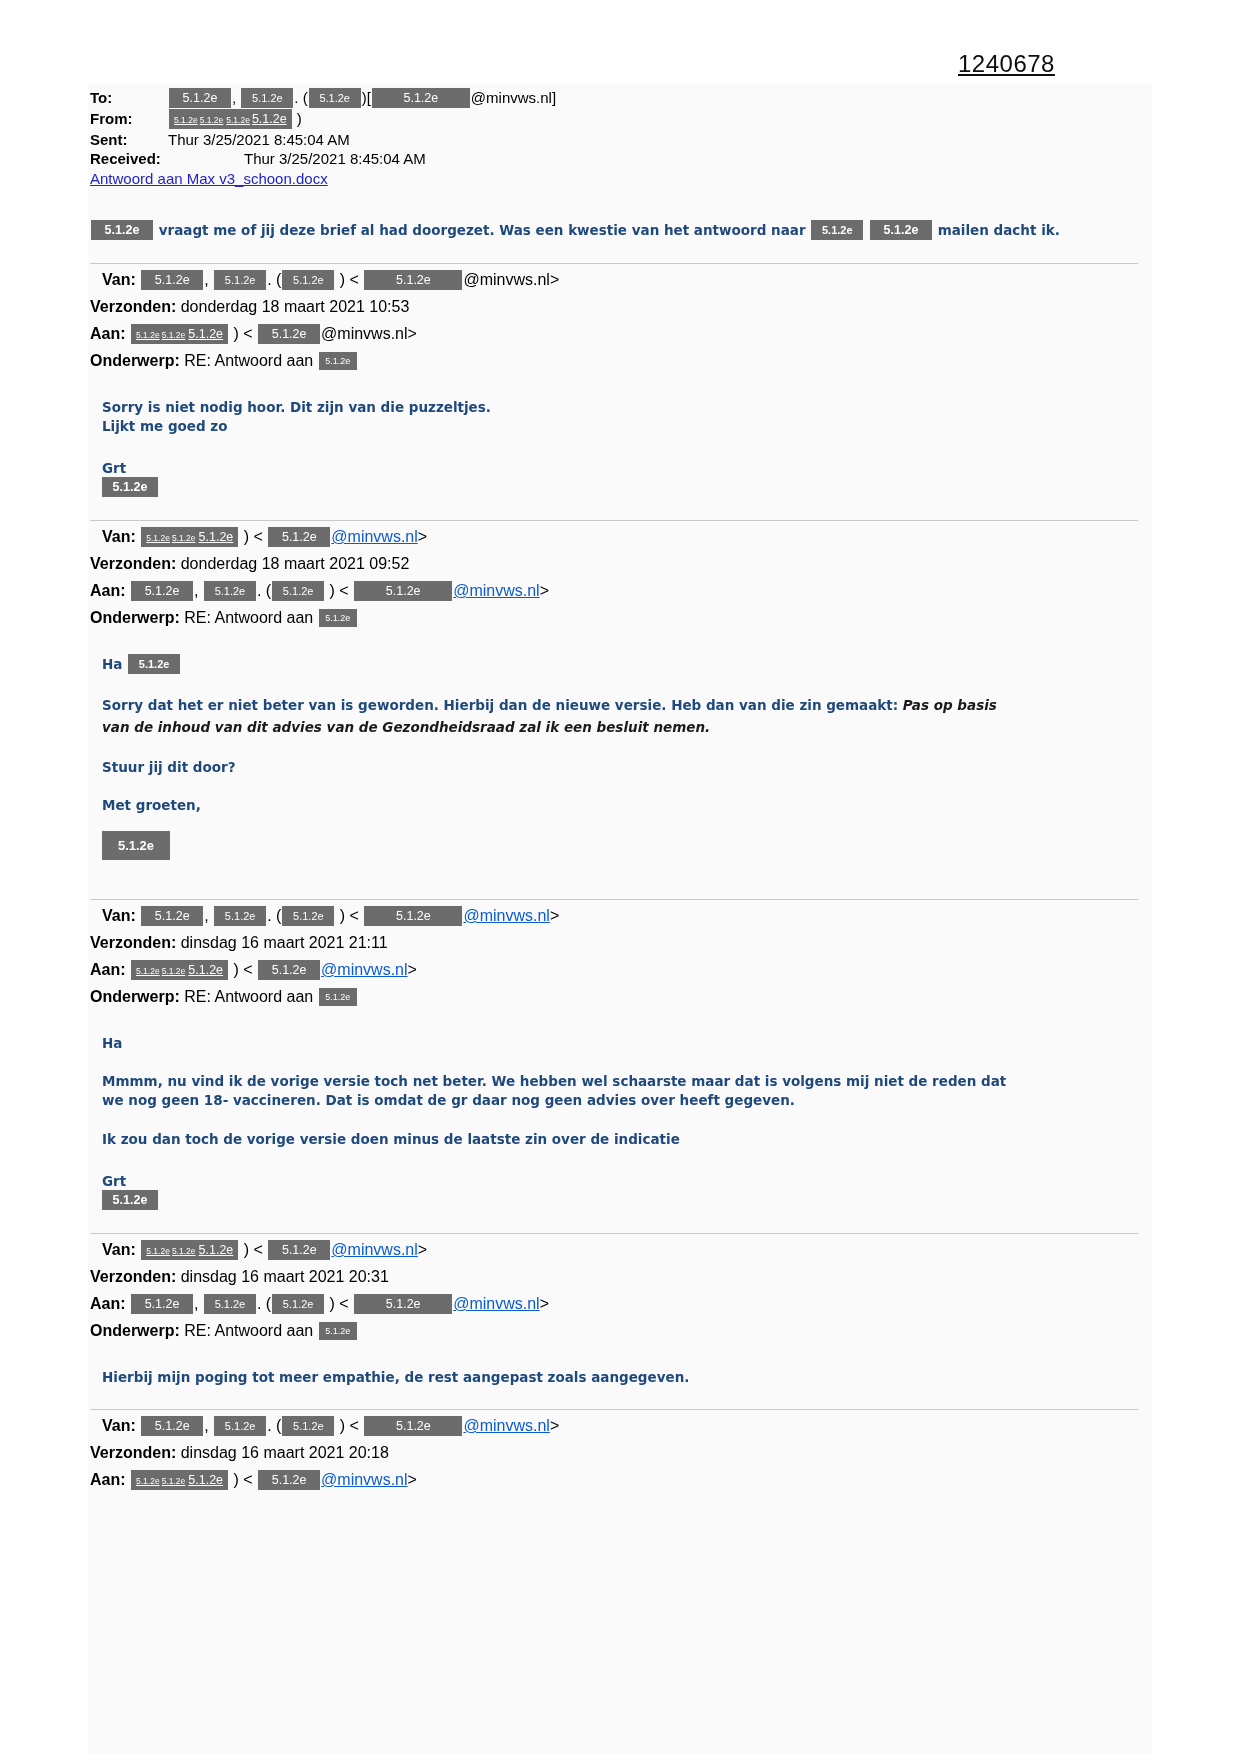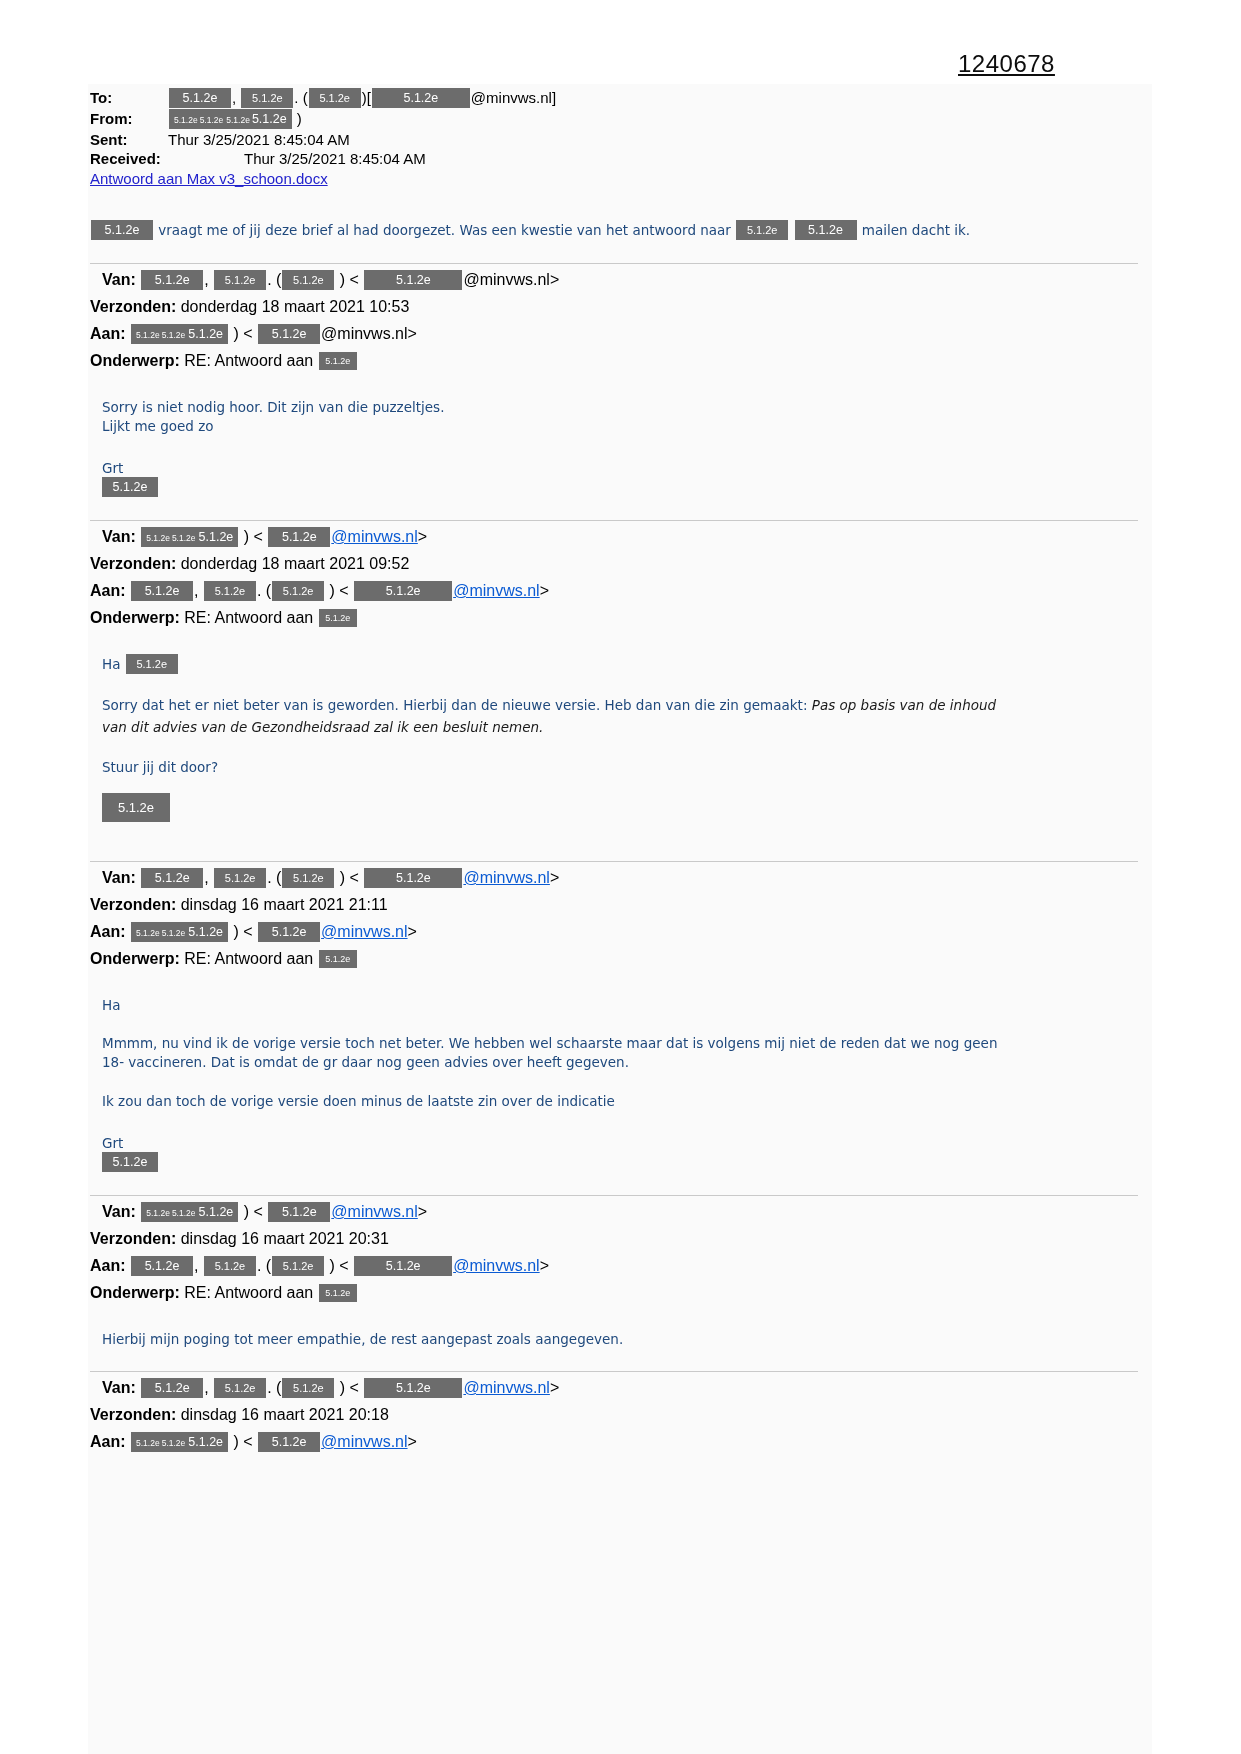--- a/index.html
+++ b/index.html
@@ -26,35 +26,35 @@
     font-size:12.5px;height:20px;line-height:20px;min-width:52px;padding:0 5px;
     vertical-align:middle;position:relative;top:-1px;margin:0 1px;
     font-family:"Liberation Sans",sans-serif;
   }
   .rx.sm2{font-size:11px;min-width:42px;}
   .rx.wide{min-width:88px;}
   .rx.sub{font-size:9px;min-width:30px;height:18px;line-height:18px;padding:0 4px;}
   .rx.ha{font-size:11px;min-width:42px;}
   .rx.sign{min-width:46px;margin-left:0;}
   .rx.bigsign{min-width:58px;height:29px;line-height:29px;font-size:13px;margin-left:0;}
-  .rxm{padding:0 5px;white-space:nowrap;}
+  .rxm{padding:0 5px;white-space:nowrap;text-decoration:underline;}
   .rxm .s{font-size:8.5px;margin-right:2px;}
   .rxm .s2{margin-right:3px;}
   .rxm .n{font-size:12.5px;}
 
   
   .sep{border-top:1px solid #c9c9c9;height:0;margin-top:22px;}
   .qhead{font-size:16px;line-height:22px;color:#000;margin-top:5px;}
   .qhead .ql{font-weight:bold;}
   .qvan{padding-left:12px;}
   .em{color:#000;}
   a.lnk{color:#0b5bd3;text-decoration:underline;}
   .qbody{padding-left:12px;width:912px;color:#1F497D;
          font-family:"DejaVu Sans",sans-serif;font-size:13.5px;line-height:19px;}
-  .p{margin:0;}
+  .p{margin:0;font-weight:bold;}
   .mt-body{margin-top:26px;}
   .mt-par{margin-top:19px;}
   .mt-q{margin-top:20px;}
   .p-ital{line-height:22px;}
   .ital{font-style:italic;color:#1a1a1a;}
   .signline{margin-top:23px;}
   .intro{margin-top:33px;color:#1F497D;font-family:"DejaVu Sans",sans-serif;
          font-size:13.5px;line-height:19px;}
   .sigbox-row{margin-top:17px;}
 </style>
@@ -163,20 +163,21 @@
     <div class="qbody mt-body">
       <p class="p">
         <span>Ha</span>
         <span class="rx ha">5.1.2e</span>
       </p>
       <p class="p mt-par p-ital">
         <span>Sorry dat het er niet beter van is geworden. Hierbij dan de nieuwe versie. Heb dan van die zin gemaakt:</span>
         <span class="ital">Pas op basis van de inhoud van dit advies van de Gezondheidsraad zal ik een besluit nemen.</span>
       </p>
       <p class="p mt-q">Stuur jij dit door?</p>
+      <p class="p mt-par">Met groeten,</p>
       <p class="p sigbox-row">
         <span class="rx bigsign">5.1.2e</span>
       </p>
     </div>
   </div>
 
   <div class="sep" style="margin-top:38px;"></div>
   <div>
     <div class="qhead qvan">
       <span class="ql">Van:</span>

